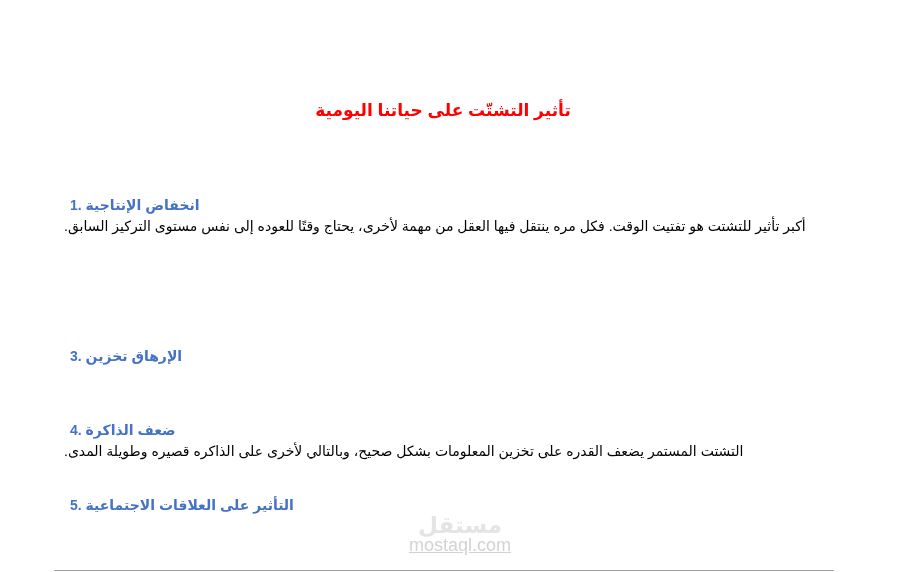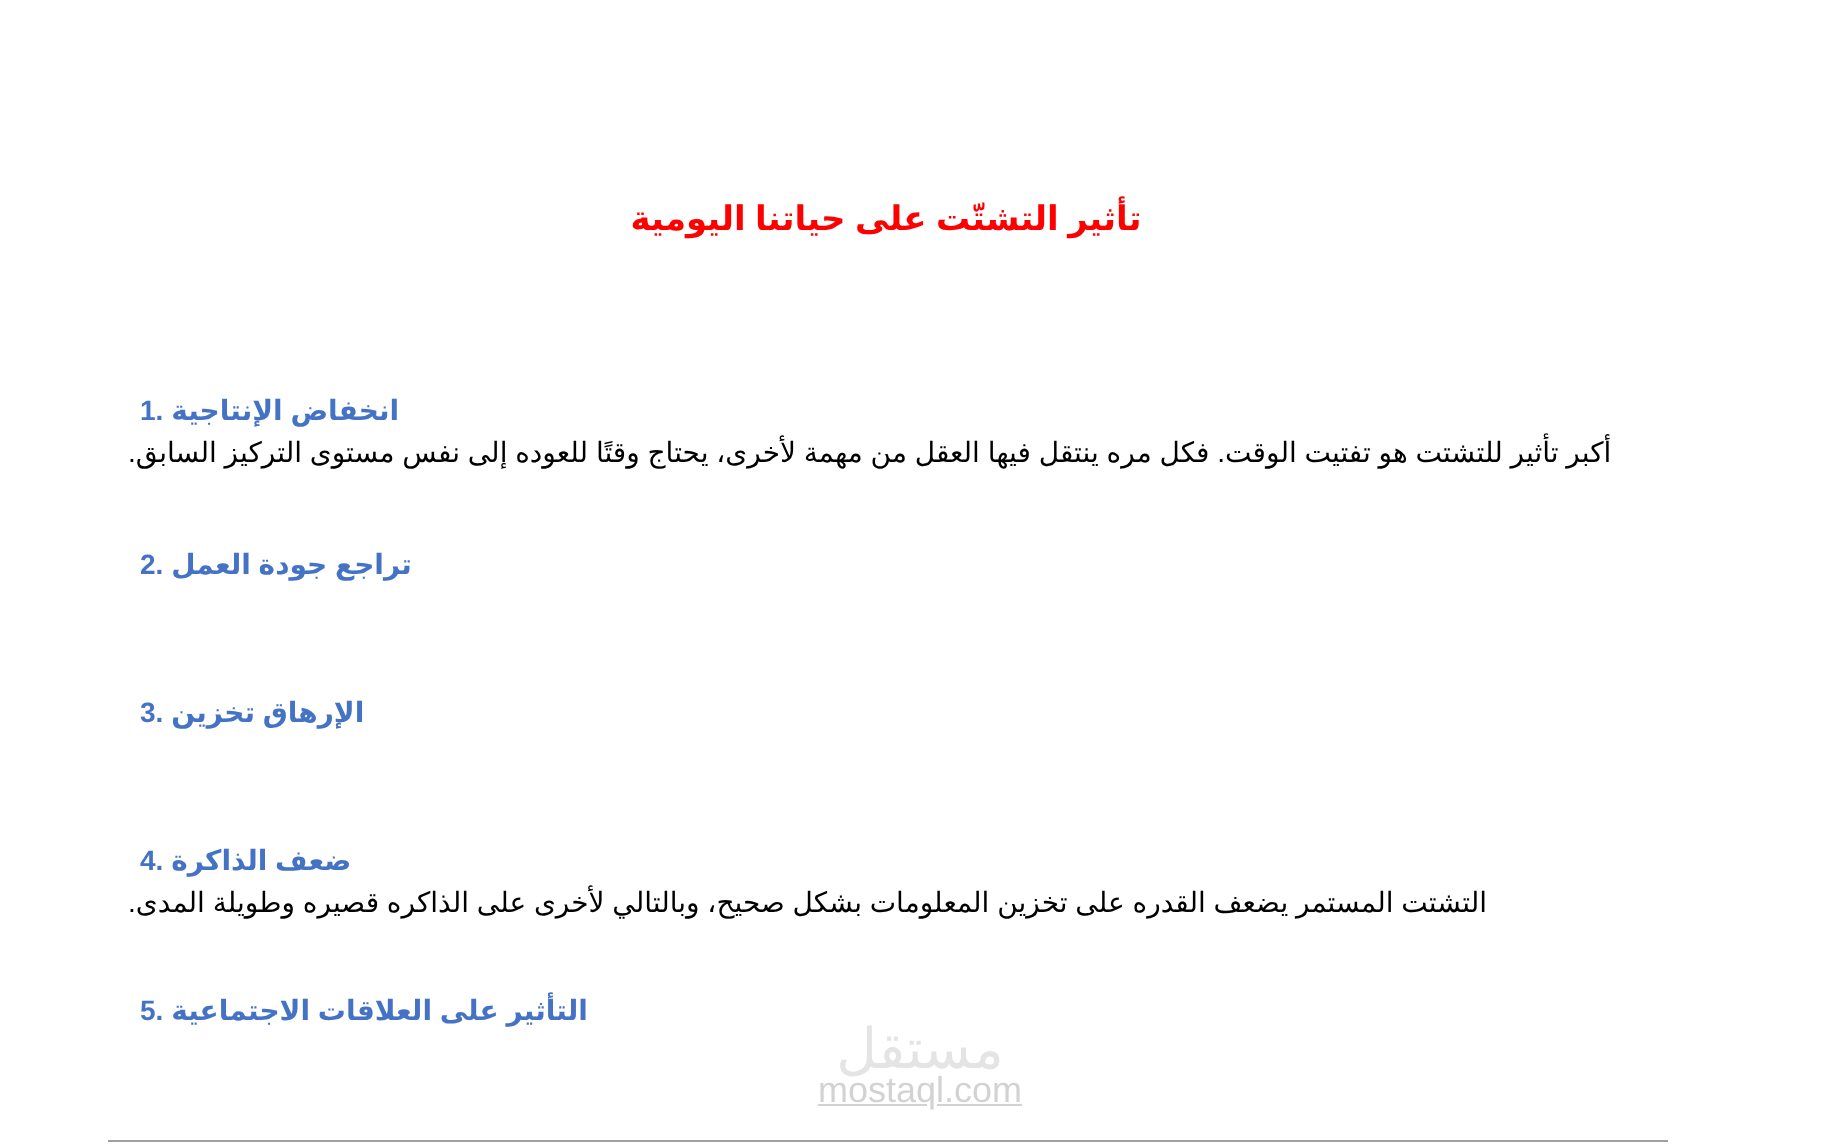--- a/index.html
+++ b/index.html
@@ -70,22 +70,22 @@
       position: absolute;
       left: 400px;
       top: 512px;
       width: 120px;
       text-align: center;
       color: #c8c8c8;
       opacity: 0.75;
       pointer-events: none;
     }
     .watermark-logo {
-      font-size: 28px;
-      font-weight: normal;
+      font-size: 23px;
+      font-weight: bold;
       line-height: 26px;
       color: #dcdcdc;
       direction: rtl;
     }
     .watermark-text {
       font-size: 18px;
       line-height: 14px;
       color: #c4c4c4;
       text-decoration: underline;
     }
@@ -101,21 +101,20 @@
 </head>
 <body>
 
 <div class="page">
 
   <h1 class="doc-title">تأثير التشتّت على حياتنا اليومية</h1>
 
   <p class="section-heading h1"><span class="num">1.</span> <span>انخفاض الإنتاجية</span></p>
   <p class="section-body b1">.أكبر تأثير للتشتت هو تفتيت الوقت. فكل مره ينتقل فيها العقل من مهمة لأخرى، يحتاج وقتًا للعوده إلى نفس مستوى التركيز السابق</p>
 
-  <p class="section-heading h2"><span class="num">2.</span> <span>تراجع جودة العمل</span></p>
 
   <p class="section-heading h3"><span class="num">3.</span> <span>الإرهاق تخزين</span></p>
 
   <p class="section-heading h4"><span class="num">4.</span> <span>ضعف الذاكرة</span></p>
   <p class="section-body b4">.التشتت المستمر يضعف القدره على تخزين المعلومات بشكل صحيح، وبالتالي لأخرى على الذاكره قصيره وطويلة المدى</p>
 
   <p class="section-heading h5"><span class="num">5.</span> <span>التأثير على العلاقات الاجتماعية</span></p>
 
   <div class="watermark">
     <div class="watermark-logo">مستقل</div>

